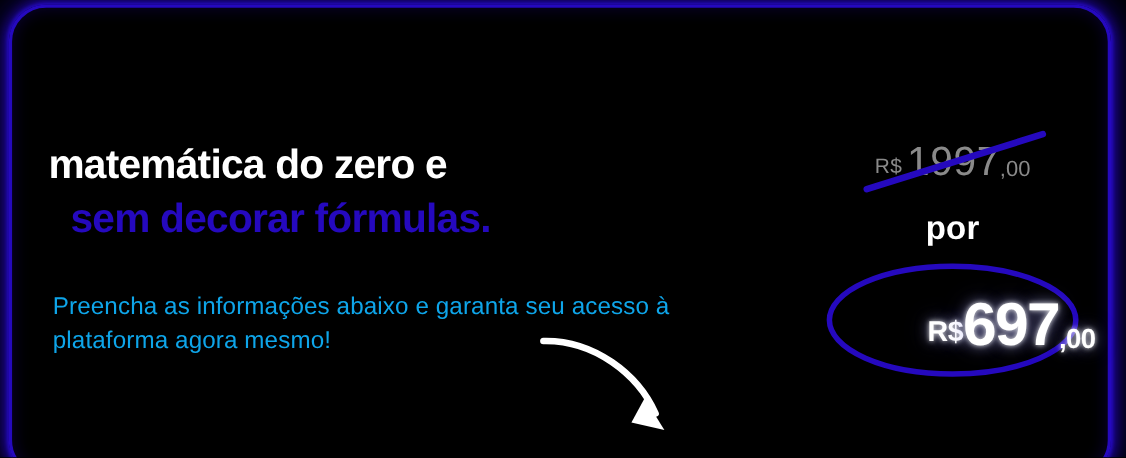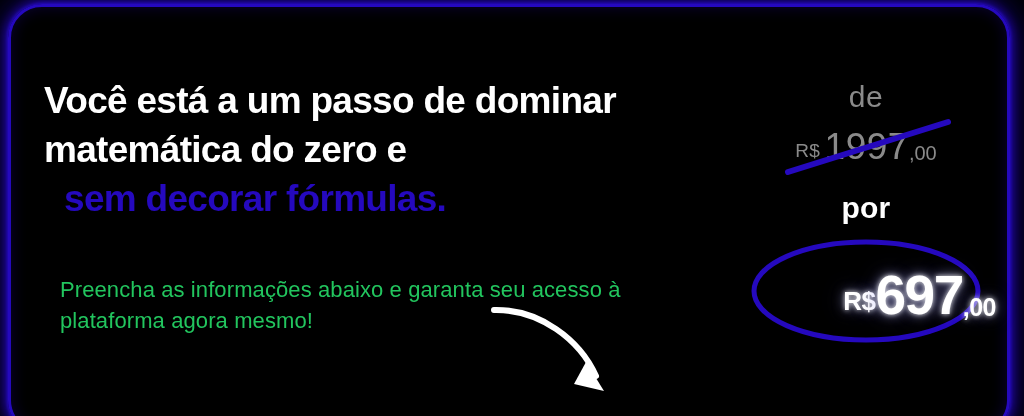--- a/index.html
+++ b/index.html
@@ -59,30 +59,30 @@
     line-height: 1.33;
     font-weight: 700;
     letter-spacing: -0.7px;
     color: #FFFFFF;
   }
   .headline .accent {
     color: #2509BE;
     margin-left: 20px;
   }
   #subtext {
-    margin: 16px;
+    margin: 4px;
     position: absolute;
     left: 44px;
     top: 258px;
     width: 600px;
     font-size: 22px;
     line-height: 1.42;
     font-weight: 400;
     letter-spacing: 0.1px;
-    color: #22c55e;
+    color: #0ea5e9;
   }
 
   
   #arrow-svg {
     position: absolute;
     left: 488px;
     top: 296px;
     width: 130px;
     height: 106px;
   }
@@ -199,37 +199,36 @@
 </head>
 <body>
 
 <div id="screen">
 
   <div id="card-body"></div>
   <div id="glow-frame"></div>
 
   <div id="left-col">
     <h1 class="headline">
-      <span>Você está a um passo de dominar</span><br>
+      <br>
       <span>matemática do zero e</span><br>
       <span class="accent">sem decorar fórmulas.</span>
     </h1>
   </div>
 
   <p id="subtext">Preencha as informações abaixo e garanta seu acesso à plataforma agora mesmo!</p>
 
   <svg id="arrow-svg" viewBox="0 0 130 106">
     <path d="M6 14 C 52 13, 92 44, 108 80" fill="none" stroke="#FFFFFF" stroke-width="6" stroke-linecap="round"></path>
     <path d="M98 66 L 116 95 L 86 88 Z" fill="#FFFFFF"></path>
   </svg>
 
   <div id="price-col">
 
     <div id="old-price-block">
-      <div id="label-de">de</div>
       <div id="old-price-row">
         <span class="cur">R$</span>
         <span class="amt">1997</span><span class="cents">,00</span>
       </div>
       <svg id="strike-svg" viewBox="0 0 168 62">
         <line x1="4" y1="56" x2="164" y2="6" stroke="#2509BE" stroke-width="6" stroke-linecap="round"></line>
       </svg>
     </div>
 
     <div id="label-por">por</div>

